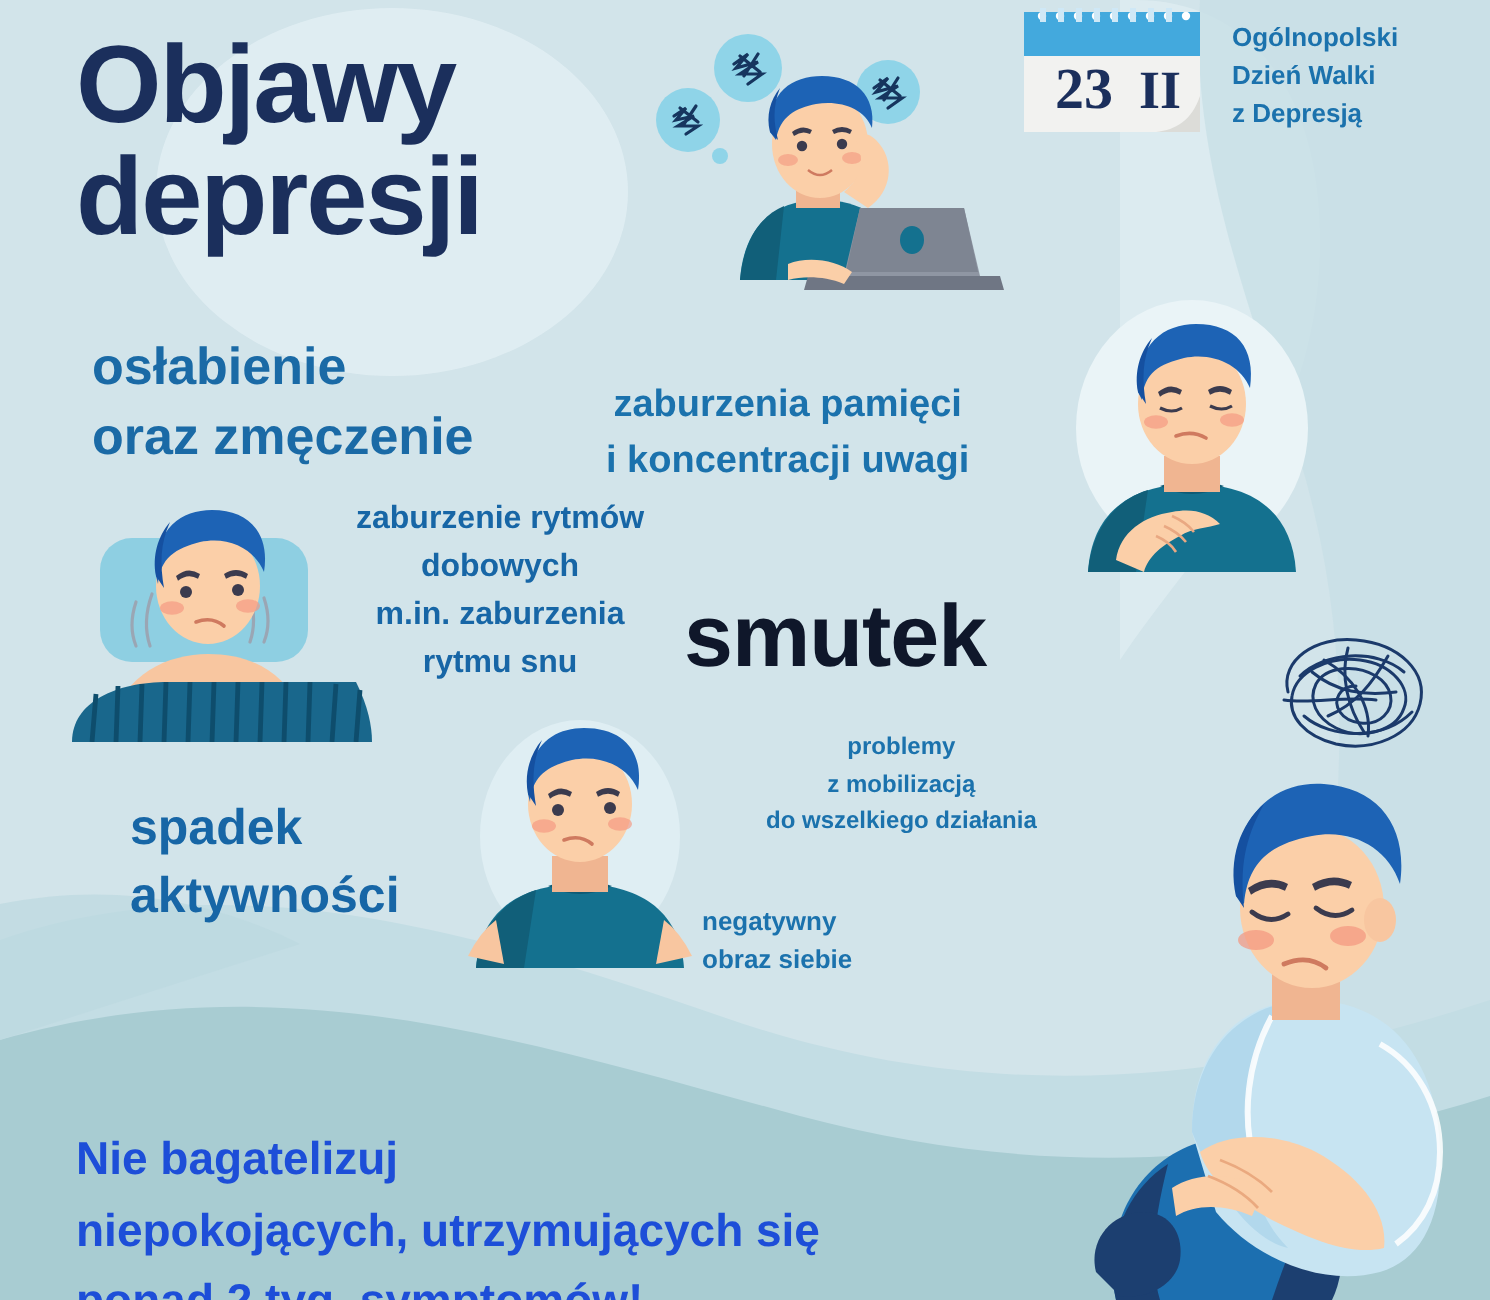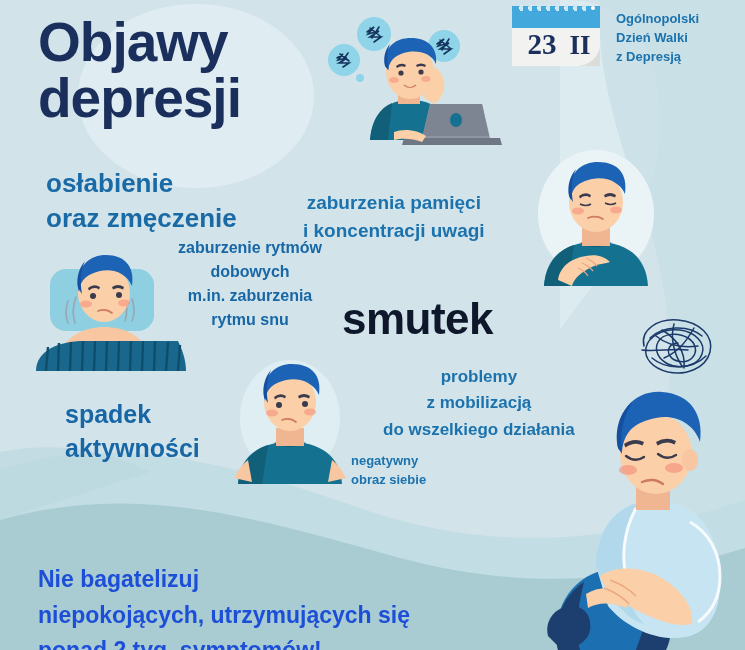--- a/index.html
+++ b/index.html
@@ -30,25 +30,25 @@
     z-index:6;
   }
   .lbl{
     color:#1769a8;
     font-weight:bold;
     white-space:pre-line;
     z-index:6;
   }
   .lbl-osla{left:46px; top:166px; font-size:26px; line-height:1.35; color:#1a6aa6;}
   .lbl-zab-pam{left:303px; top:141px; font-size:19px; line-height:1.45; color:#1b72ad; text-align:center; font-weight:bold;margin-top:48px;}
-  .lbl-rytmy{left:178px; top:236px; font-size:16px; line-height:1.5; text-align:center; color:#1766a6;}
+  .lbl-rytmy{left:178px; top:248px; font-size:16px; line-height:1.5; text-align:center; color:#1766a6;}
   .lbl-obniz{left:395px; top:223px; font-size:22px; line-height:1.45; text-align:center; color:#1766a6;}
   .lbl-smutek{left:342px; top:297px; font-size:44px; line-height:1; color:#0f172a; letter-spacing:-0.5px;}
   .lbl-spadek{left:65px; top:398px; font-size:25px; line-height:1.35; text-align:left; color:#1766a6;}
-  .lbl-problemy{left:383px; top:364px; font-size:17px; line-height:1.55; text-align:center; color:#1b72ad;}
+  .lbl-problemy{left:383px; top:364px; font-size:12px; line-height:1.55; text-align:center; color:#1b72ad;}
   .lbl-negat{left:351px; top:452px; font-size:13px; line-height:1.45; color:#1b72ad;}
 
   .footer{
     left:38px; top:562px;
     font-size:23px;
     font-weight:bold;
     line-height:1.55;
     color:#1d4ed8;
     white-space:pre-line;
     z-index:8;

